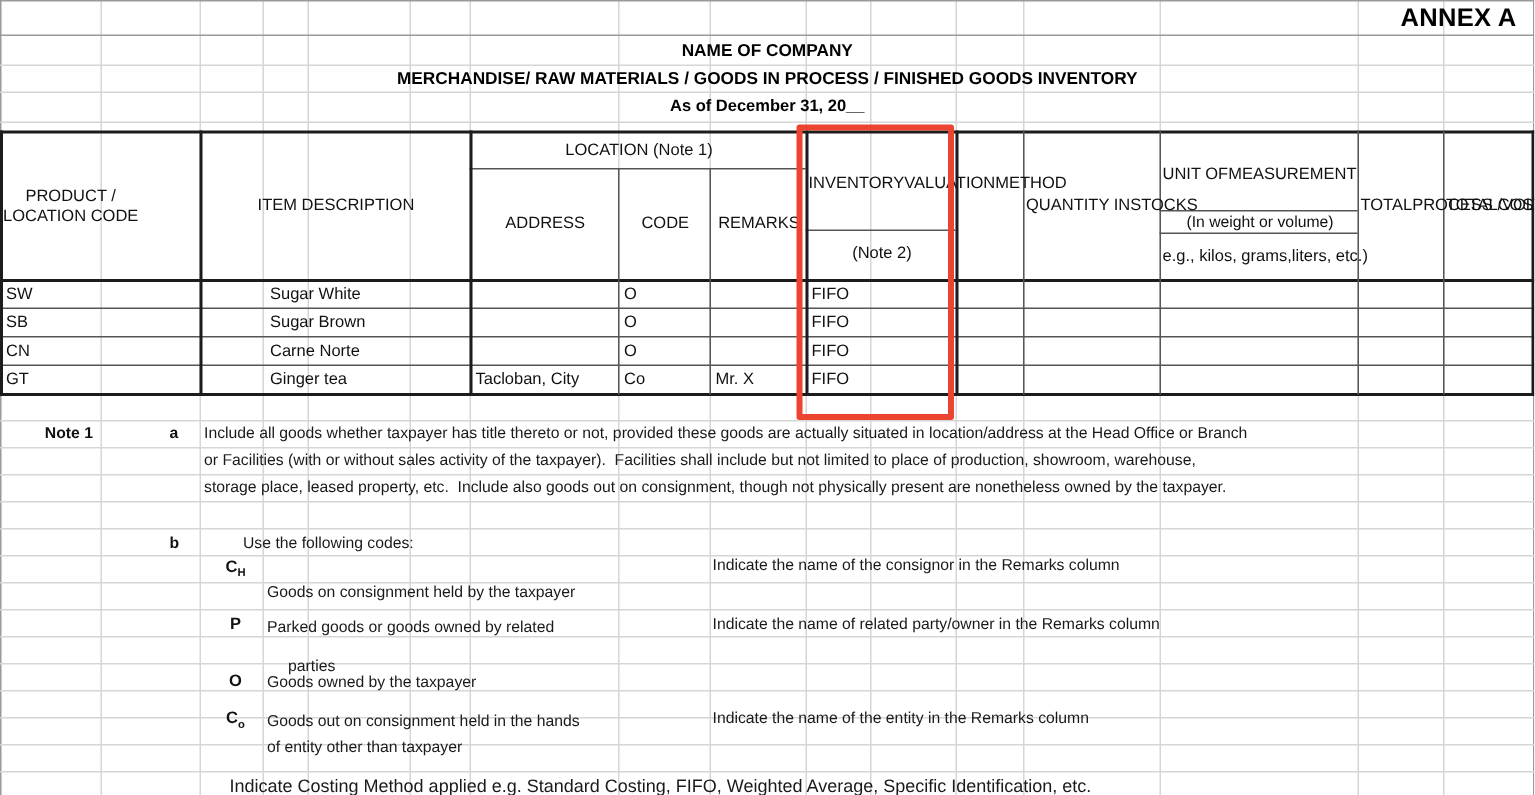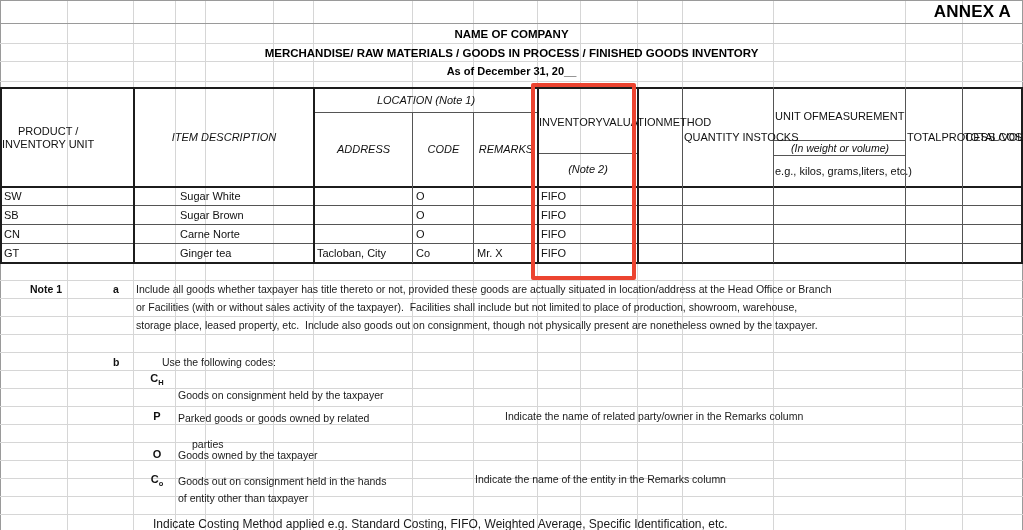--- a/index.html
+++ b/index.html
@@ -48,21 +48,21 @@
   .cell {
     position: absolute;
     box-sizing: border-box;
     display: flex;
     align-items: center;
     font-size: 11px;
     color: #111111;
     line-height: 1.15;
     white-space: pre;
   }
-  .c-center { justify-content: center; text-align: center; font-style: italic; }
+  .c-center { justify-content: center; text-align: center; }
   .c-left   { justify-content: flex-start; text-align: left; }
   .stack {
     display: flex;
     flex-direction: row;
     align-items: center;
     text-align: center;
   }
 
   
   .tb {
@@ -221,21 +221,21 @@
   <div class="tb tb-v" style="left:537px;  top:87px; height:176px;"></div>
   <div class="tb tb-v" style="left:637px;  top:87px; height:176px;"></div>
   <div class="tb tb-v1" style="left:682px; top:87px; height:176px;"></div>
   <div class="tb tb-v1" style="left:773px; top:87px; height:176px;"></div>
   <div class="tb tb-v1" style="left:905px; top:87px; height:176px;"></div>
   <div class="tb tb-v1" style="left:962px; top:87px; height:176px;"></div>
   <div class="tb tb-v" style="left:1021px; top:87px; height:176px;"></div>
 
   <div class="cell stack" style="left:2px; top:89px; width:131px; height:97px; font-size:11px;">
     <span style="white-space:pre-line;">PRODUCT /
-INVENTORY UNIT</span>
+LOCATION CODE</span>
   </div>
 
   <div class="cell c-center" style="left:135px; top:89px; width:178px; height:97px; font-size:11px;">ITEM DESCRIPTION</div>
 
   <div class="cell c-center" style="left:315px; top:89px; width:222px; height:23px; font-size:11px;">LOCATION (Note 1)</div>
 
   <div class="cell c-center" style="left:315px; top:113px; width:97px; height:73px; font-size:11px;">ADDRESS</div>
   <div class="cell c-center" style="left:414px; top:113px; width:59px; height:73px; font-size:11px;">CODE</div>
   <div class="cell c-center" style="left:475px; top:113px; width:62px; height:73px; font-size:11px;">REMARKS</div>
 
@@ -310,27 +310,28 @@
   <div class="note-text" style="left:136px; top:301px;">or Facilities (with or without sales activity of the taxpayer).  Facilities shall include but not limited to place of production, showroom, warehouse,</div>
   <div class="note-text" style="left:136px; top:319px;">storage place, leased property, etc.  Include also goods out on consignment, though not physically present are nonetheless owned by the taxpayer.</div>
 
   <div class="note-lbl" style="left:113px; top:356px;">b</div>
   <div class="note-text" style="left:136px; top:356px;padding-left:26px;">Use the following codes:</div>
 
   <div class="code-lbl" style="left:146px; top:372px; width:22px;">
     <span>C</span><sub>H</sub>
   </div>
   <div class="note-text" style="left:178px; top:389px;">Goods on consignment held by the taxpayer</div>
+  <div class="note-text" style="left:475px; top:371px;">Indicate the name of the consignor in the Remarks column</div>
 
   <div class="code-lbl" style="left:146px; top:410px; width:22px;">
     <span>P</span>
   </div>
   <div class="note-text" style="left:178px; top:412px;">Parked goods or goods owned by related</div>
   <div class="note-text" style="left:178px; top:438px;padding-left:14px;">parties</div>
-  <div class="note-text" style="left:475px; top:410px;padding-left:30px;">Indicate the name of related party/owner in the Remarks column</div>
+  <div class="note-text" style="left:475px; top:410px;">Indicate the name of related party/owner in the Remarks column</div>
 
   <div class="code-lbl" style="left:146px; top:448px; width:22px;">
     <span>O</span>
   </div>
   <div class="note-text" style="left:178px; top:449px;">Goods owned by the taxpayer</div>
 
   <div class="code-lbl" style="left:146px; top:473px; width:22px;">
     <span>C</span><sub>o</sub>
   </div>
   <div class="note-text" style="left:178px; top:475px;">Goods out on consignment held in the hands</div>

